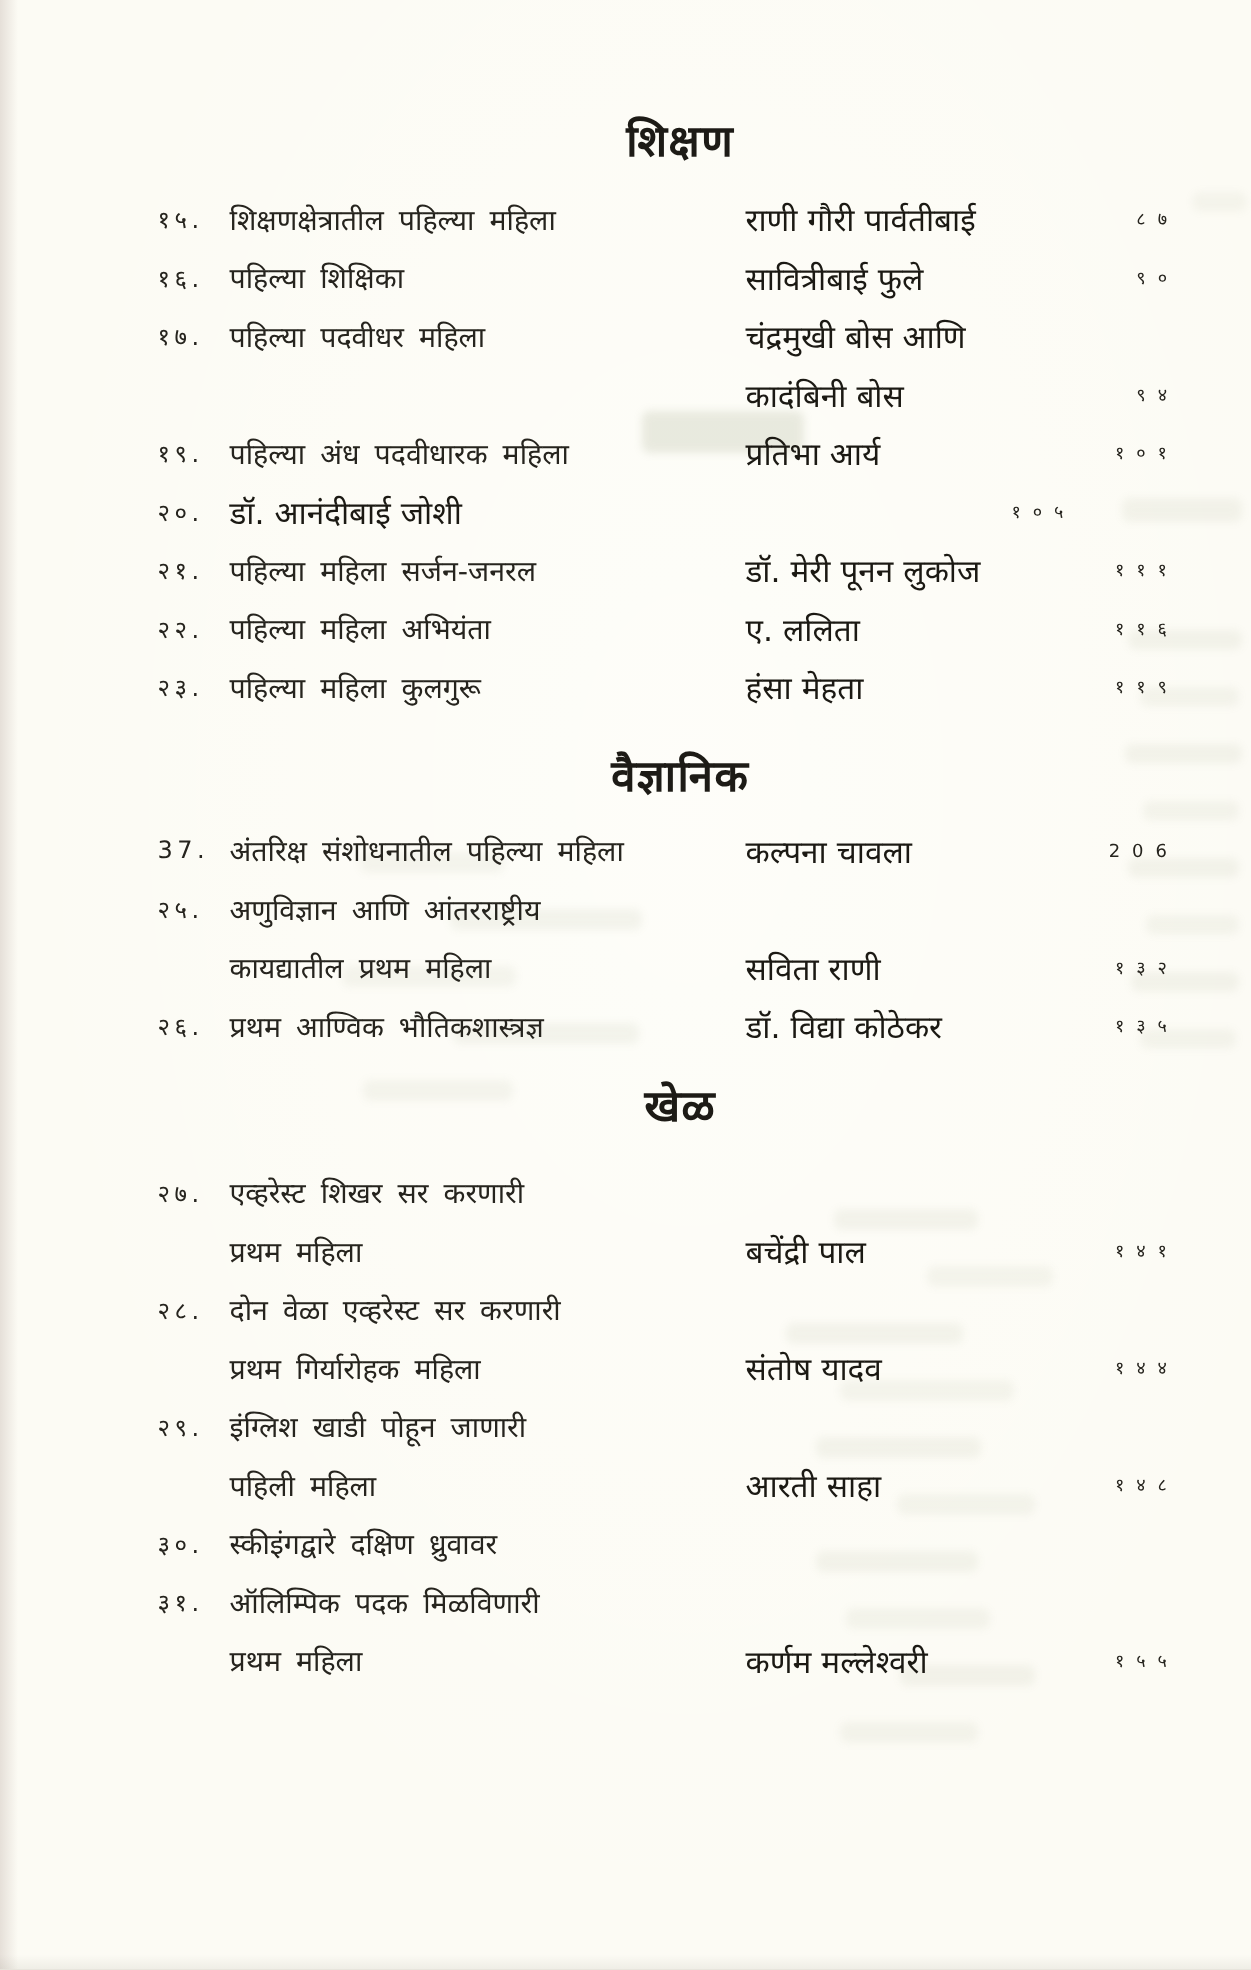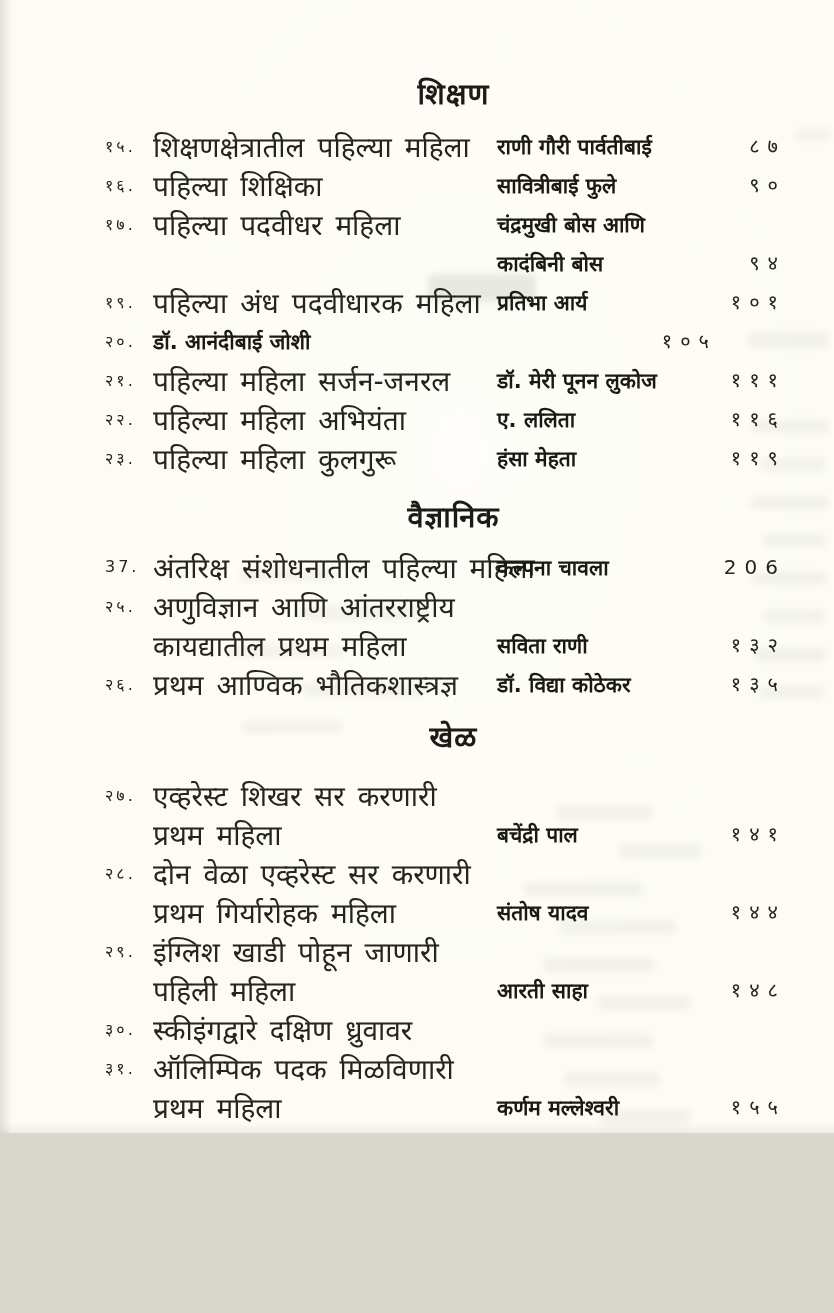--- a/index.html
+++ b/index.html
@@ -1,18 +1,18 @@
 <!DOCTYPE html>
 <html><head>
 <meta charset="utf-8">
 <style>
   html,body{margin:0;padding:0;background:#d9d6cd;}
   .page{
     position:relative;
-    width:834px;height:1133px;
+    width:834px;height:1313px;
     margin:0 auto;
     overflow:hidden;
     font-family:"DejaVu Sans",sans-serif;
     background:
       radial-gradient(ellipse at 55% 40%, rgba(255,255,252,0.6), rgba(0,0,0,0) 70%),
       #fcfbf4;
     color:#23211c;
   }
   .edge-left{
     position:absolute;left:0;top:0;width:12px;height:100%;
@@ -38,24 +38,24 @@
   }
   .toc-section:nth-of-type(2) .section-heading{margin:20px 0 10px 0;}
   .toc-section:nth-of-type(3) .section-heading{margin:14px 0 18px 0;}
   .row{
     display:grid;
     grid-template-columns:48px 344px 212px 1fr;
     align-items:center;
     height:39px;
   }
   .num{font-size:16px;letter-spacing:3px;white-space:nowrap;color:#26241e;}
-  .title{font-size:28px;word-spacing:4px;white-space:nowrap;color:#26241e;}
-  .name{font-size:21px;font-weight:700;white-space:nowrap;color:#1b1913;}
+  .title{font-size:19px;word-spacing:4px;white-space:nowrap;color:#26241e;}
+  .name{font-size:21px;font-weight:400;white-space:nowrap;color:#1b1913;}
   .pageno{
-    font-size:20px;text-align:right;white-space:nowrap;
+    font-size:12px;text-align:right;white-space:nowrap;
     letter-spacing:8px;margin-right:-8px;color:#26241e;
   }
 </style>
 </head>
 <body>
 
 <div class="page" style="color: rgb(35, 33, 28);">
   <div class="ghost-layer">
       <div class="ghost" style="left: 428px; top: 274px; width: 108px; height: 28px; opacity: 0.2;"></div>
       <div class="ghost" style="left: 748px; top: 332px; width: 80px; height: 16px; opacity: 0.1;"></div>

